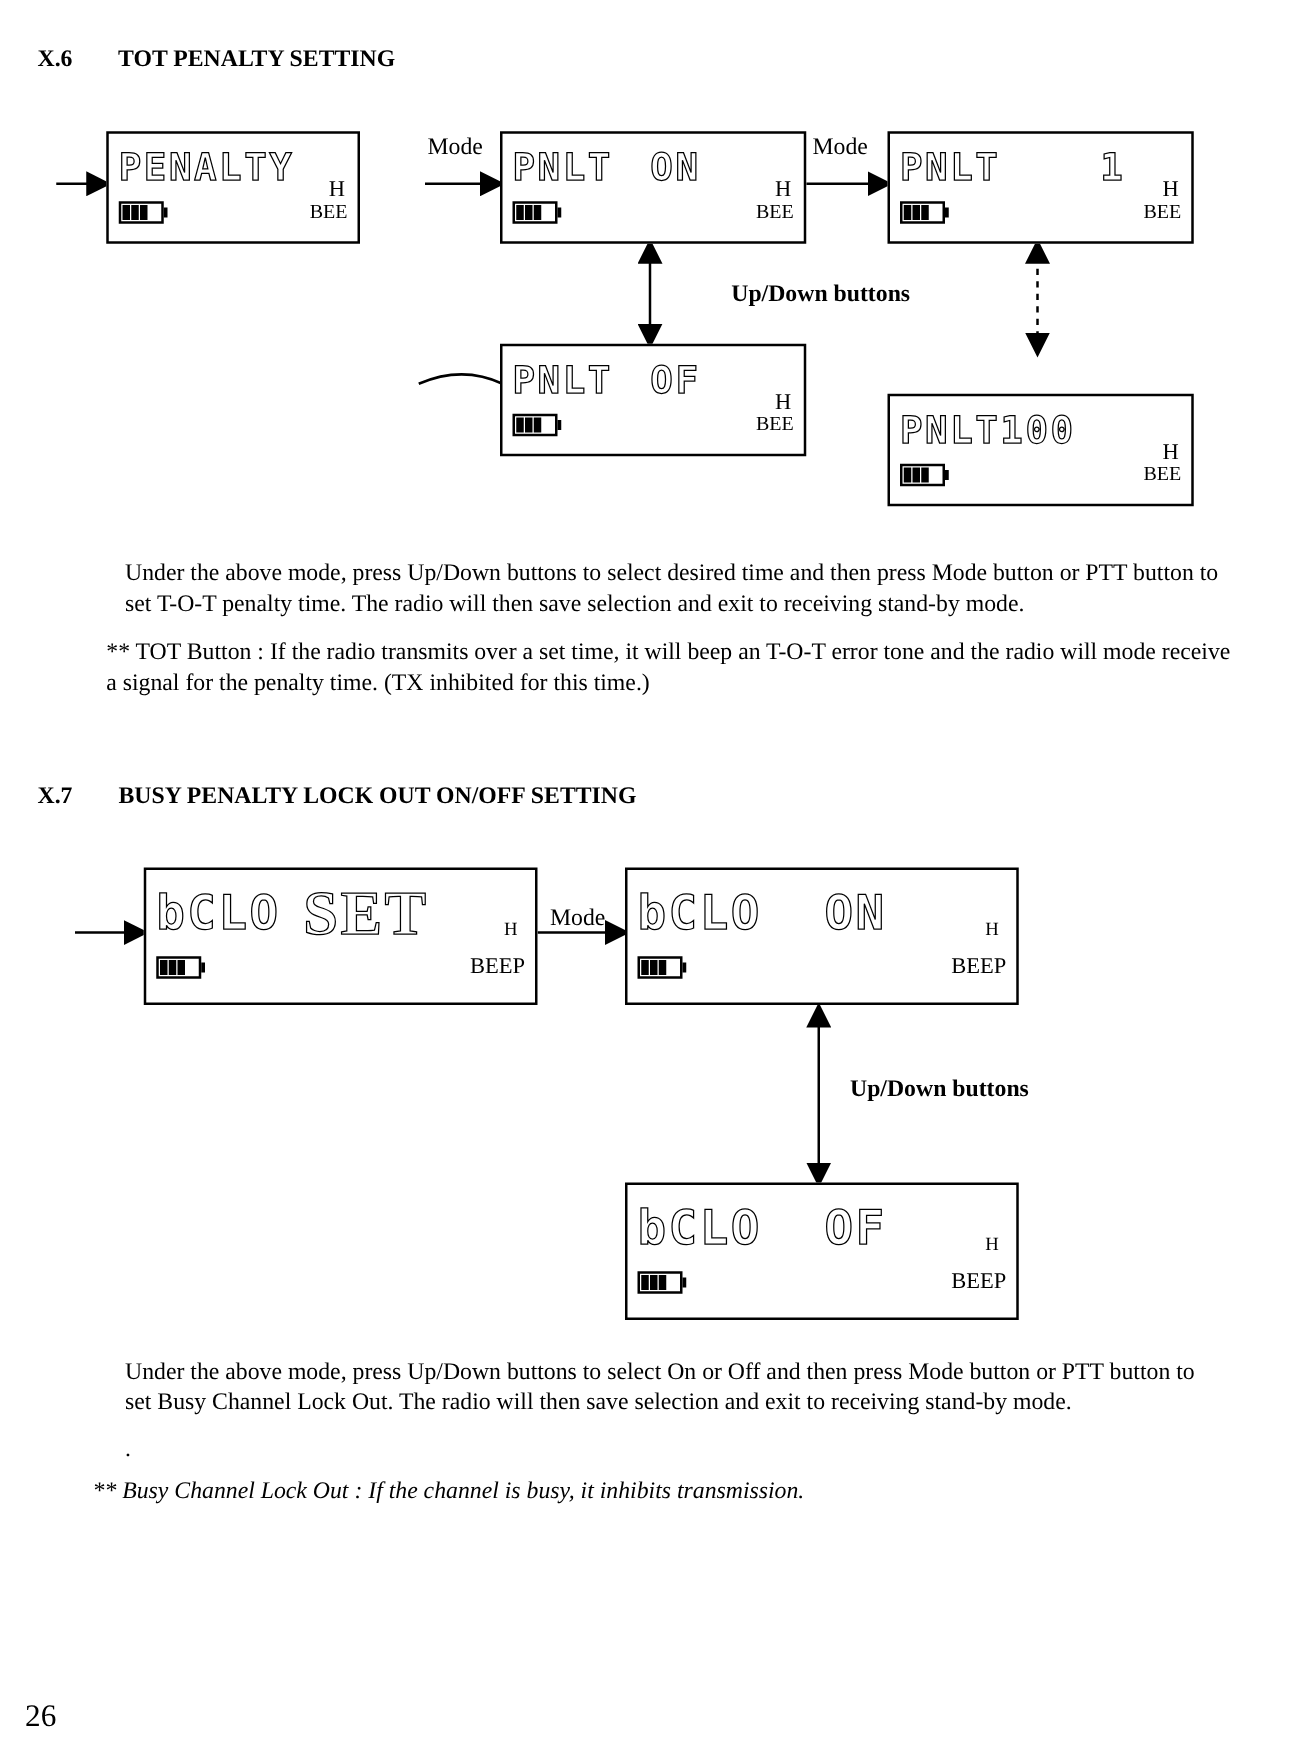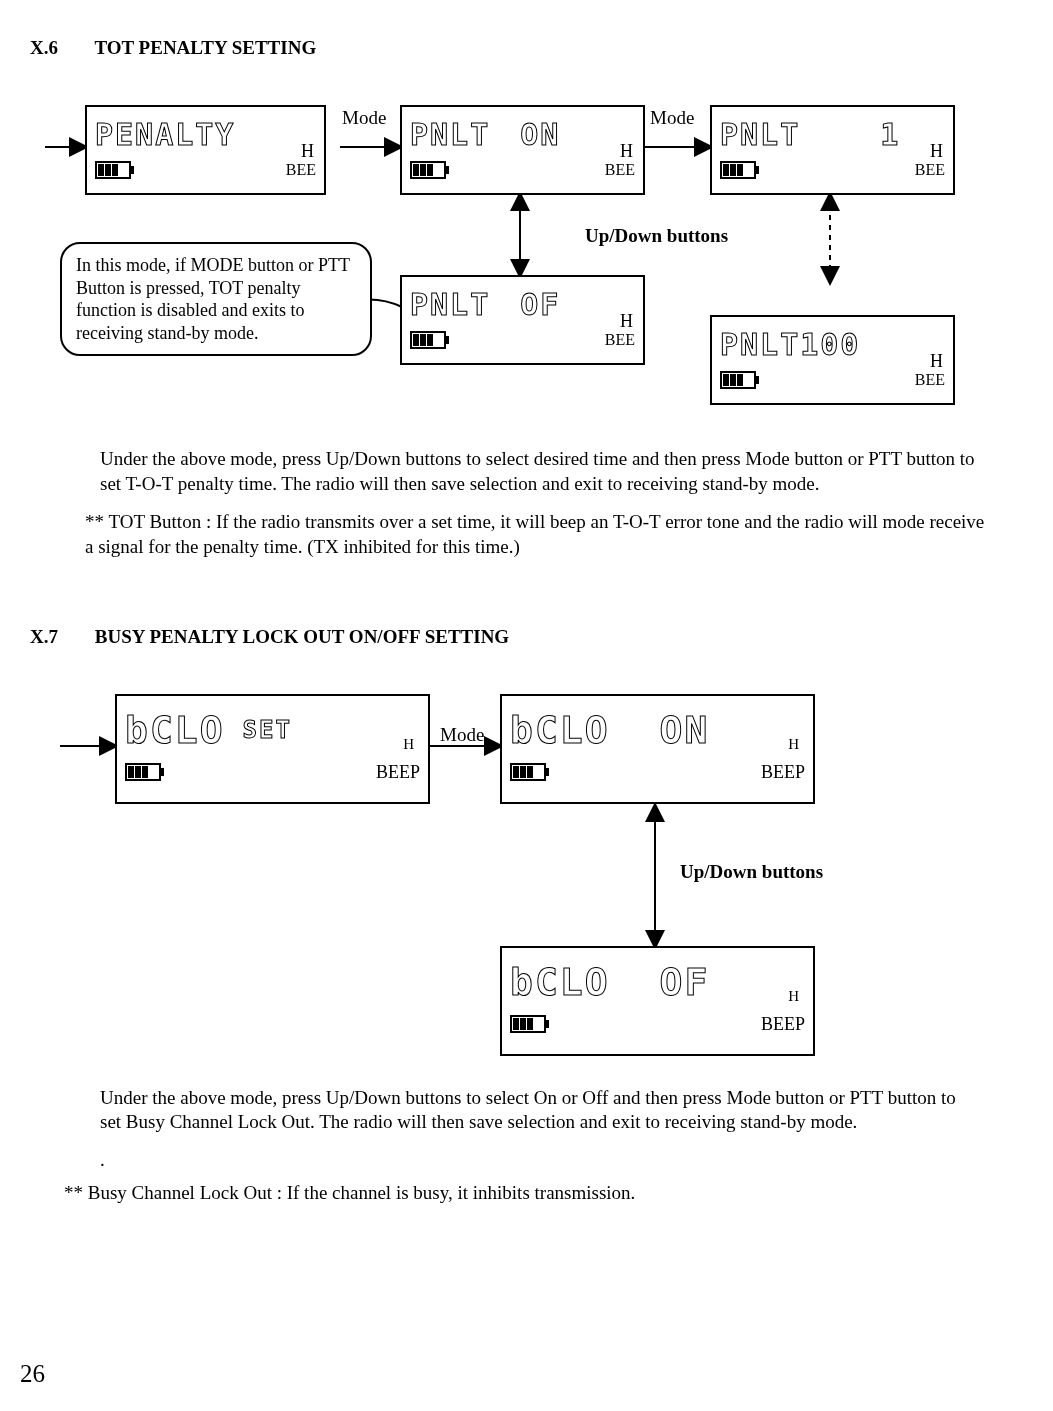--- a/index.html
+++ b/index.html
@@ -38,21 +38,21 @@
     text-shadow: none;
   }
   .h-mark {
     position: absolute;
     font-family: "Times New Roman", serif;
     font-size: 18px;
   }
   .lcd-bottom {
     display: flex;
     justify-content: space-between;
-    align-items: center;
+    align-items: flex-end;
     font-family: "Times New Roman", serif;
     font-size: 16px;
     padding-top: 4px;
   }
   .batt {
     width: 32px; height: 14px; border: 2px solid #000;
     position: relative; display: inline-block;
   }
   .batt::after {
     content: ""; position: absolute; right: -5px; top: 3px;
@@ -126,21 +126,21 @@
 
     <line x1="800" y1="118" x2="800" y2="205" stroke="#000" stroke-width="2" stroke-dasharray="5,5" marker-start="url(#ah2)" marker-end="url(#ah)"></line>
 
     <path d="M305,230 Q340,215 372,230" stroke="#000" stroke-width="2" fill="none"></path>
   </svg>
 
   <div class="label-mode" style="left:312px; top:30px;">Mode</div>
   <div class="label-mode" style="left:620px; top:30px;">Mode</div>
   <div class="label-updown" style="left:555px; top:148px;">Up/Down buttons</div>
 
-  <div class="lcd-box" style="left:55px; top:28px; width:241px; height:90px;">
+  <div class="lcd-box" style="left:55px; top:28px; width:203px; height:90px;">
     <div class="lcd-top">
       <span class="seg">PENALTY</span>
     </div>
     <span class="h-mark" style="right:10px; top:34px;">H</span>
     <div class="lcd-bottom">
       <span class="batt">
           <span class="batt-bars">
             <span></span>
             <span></span>
             <span></span>
@@ -215,23 +215,20 @@
           <span class="batt-bars">
             <span></span>
             <span></span>
             <span></span>
           </span>
         </span>
       <span>BEE</span>
     </div>
   </div>
 
-  <div class="callout" style="left:30px; top:165px;">
-    <span>In this mode, if MODE button or  PTT Button is pressed, TOT penalty function is disabled and exits to receiving stand-by mode.</span>
-  </div>
 
 </div>
 
 <p class="body-para">Under the above mode, press Up/Down buttons to select desired time and then press Mode button or PTT button to set T-O-T penalty time. The radio will then save selection and exit to receiving stand-by mode.</p>
 
 <div class="def-para">
   <span>**  TOT Button : </span><span>If the radio transmits over a set time, it will beep an T-O-T error tone and the radio will mode receive a signal for the penalty time. (TX inhibited for this time.)</span>
 </div>
 
 <div style="height:40px;"></div>
@@ -248,21 +245,21 @@
     <line x1="400" y1="80" x2="470" y2="80" stroke="#000" stroke-width="2" marker-end="url(#ah)"></line>
     <line x1="625" y1="140" x2="625" y2="280" stroke="#000" stroke-width="2" marker-start="url(#ah2)" marker-end="url(#ah)"></line>
   </svg>
 
   <div class="label-mode" style="left:410px; top:58px;">Mode</div>
   <div class="label-updown" style="left:650px; top:195px;">Up/Down buttons</div>
 
   <div class="lcd-box" style="left:85px; top:28px; width:315px; height:110px;">
     <div class="lcd-top" style="height:56px;">
       <span class="seg" style="font-size:38px;">bCLO</span>
-      <span class="seg" style="font-size:24px; margin-left:18px;">SET</span>
+      <span class="seg" style="font-size:50px; margin-left:18px;font-family:Liberation Serif, serif;">SET</span>
     </div>
     <span class="h-mark" style="right:14px; top:40px; font-size:15px;">H</span>
     <div class="lcd-bottom" style="font-size:18px;">
       <span class="batt">
           <span class="batt-bars">
             <span></span>
             <span></span>
             <span></span>
           </span>
         </span>
@@ -304,15 +301,15 @@
         </span>
       <span>BEEP</span>
     </div>
   </div>
 
 </div>
 
 <p class="body-para">Under the above mode, press Up/Down buttons to select On or Off and then press Mode button or PTT button to set Busy Channel Lock Out. The radio will then save selection and exit to receiving stand-by mode.</p>
 
 <div style="margin-left:70px;">.</div>
-<div class="def-para" style="margin-left:34px;">** Busy Channel Lock Out : If the channel is busy, it inhibits transmission.</div>
+<div class="def-para" style="margin-left:44px;font-style:italic;">** Busy Channel Lock Out : If the channel is busy, it inhibits transmission.</div>
 
 <div class="page-num" style="left:20px; top:1360px;">26</div>
 
 </body></html>

